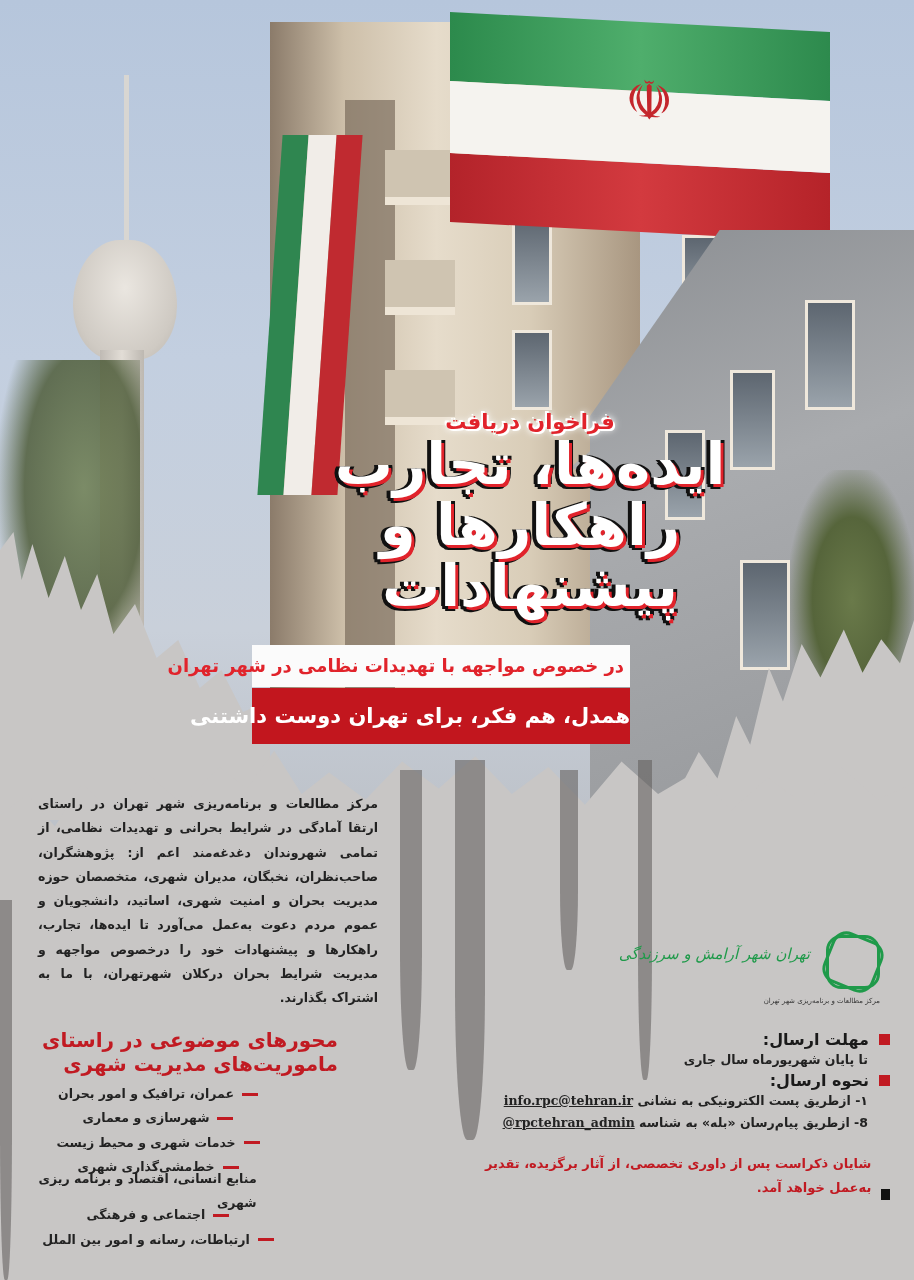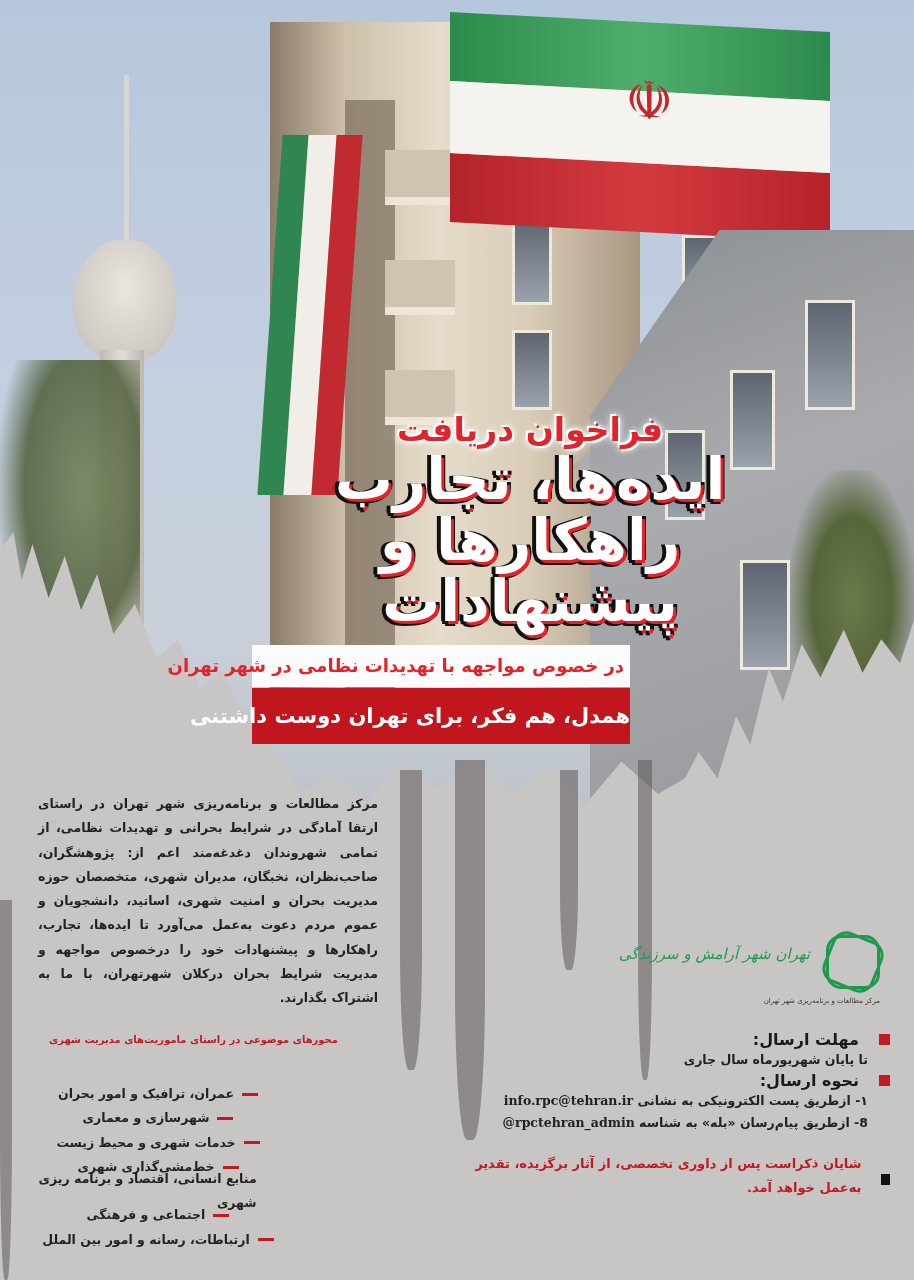--- a/index.html
+++ b/index.html
@@ -53,47 +53,47 @@
   .paper-left { position: absolute; left: 0; top: 520px; width: 270px; height: 300px; background: #c8c6c5;
                 clip-path: polygon(0 10%, 5% 4%, 8% 20%, 12% 8%, 18% 26%, 24% 12%, 30% 30%, 36% 18%,
                 42% 38%, 50% 28%, 58% 46%, 66% 40%, 74% 56%, 82% 50%, 90% 64%, 100% 60%, 100% 100%, 0 100%); }
   .paper-right { position: absolute; left: 680px; top: 620px; width: 234px; height: 240px; background: #c8c6c5;
                  clip-path: polygon(0 70%, 8% 55%, 16% 66%, 24% 40%, 30% 52%, 38% 20%, 44% 34%, 52% 10%,
                  60% 24%, 70% 4%, 78% 22%, 86% 8%, 94% 18%, 100% 0, 100% 100%, 0 100%); }
   .drip { position: absolute; background: #5d5a58; opacity: .55; border-radius: 0 0 40% 40%; }
 
   
   .headline { position: absolute; left: 250px; top: 410px; width: 560px; direction: rtl; text-align: center; }
-  .kicker { display: inline-block; font-size: 33px; font-weight: bold; color: #e1232b;
+  .kicker { display: inline-block; font-size: 21px; font-weight: bold; color: #e1232b;
             text-shadow: 0 0 6px #fff, 0 0 10px #fff, 2px 2px 0 #fff, -2px -2px 0 #fff; }
   .big { font-size: 58px; font-weight: bold; color: #fff; line-height: 1.05;
          text-shadow: 3px 3px 0 #e1232b, -3px 3px 0 #111, 0 5px 0 #111, 4px 0 0 #111, -4px 0 0 #111; }
   .sub-white { position: absolute; left: 252px; top: 645px; width: 378px; height: 42px; background: #fbfbfb;
                direction: rtl; text-align: right; padding-right: 6px;
                font-size: 18px; font-weight: bold; color: #e1232b; line-height: 42px; white-space: nowrap; }
   .sub-red { position: absolute; left: 252px; top: 688px; width: 378px; height: 56px; background: #c2161e;
              direction: rtl; text-align: center;
              font-size: 21px; font-weight: bold; color: #fff; line-height: 56px; white-space: nowrap; }
 
   
   .intro { position: absolute; left: 38px; top: 792px; width: 340px; direction: rtl; text-align: justify;
            font-size: 12.5px; font-weight: bold; color: #222; line-height: 24.3px; }
   .topics-title { position: absolute; left: 38px; top: 1028px; width: 300px; direction: rtl; text-align: right;
-                  font-size: 10px; font-weight: bold; color: #c11a22; line-height: 24px; }
+                  font-size: 20px; font-weight: bold; color: #c11a22; line-height: 24px; }
   .topics { position: absolute; left: 38px; top: 1082px; width: 240px; direction: rtl; list-style: none; }
   .topics li { font-size: 12.5px; font-weight: bold; color: #222; height: 24.3px; line-height: 24.3px;
                display: flex; align-items: center; justify-content: center; }
   .topics .dash { display: inline-block; width: 16px; height: 3px; background: #c11a22; margin-left: 8px; }
 
   .right-col { position: absolute; left: 470px; top: 1030px; width: 420px; direction: rtl; text-align: right; }
-  .sec-head { font-size: 16px; font-weight: bold; color: #1a1a1a; display: flex; align-items: center; gap: 10px; }
+  .sec-head { font-size: 16px; font-weight: bold; color: #1a1a1a; display: flex; align-items: center; }
   .sq { display: inline-block; width: 11px; height: 11px; background: #c11a22; margin-left: 10px; }
   .sq.black { background: #111; }
   .sec-line { font-size: 12.5px; font-weight: bold; color: #222; margin-right: 22px; line-height: 22px; }
-  .ltr { direction: ltr; unicode-bidi: embed; font-family: "DejaVu Serif", serif; font-weight: bold; }
+  .ltr { direction: ltr; unicode-bidi: embed; font-family: "DejaVu Serif", serif; font-weight: bold; text-decoration: underline; }
   .note { font-size: 13px; font-weight: bold; color: #c11a22; line-height: 24px; margin-right: 22px; }
 
   
   .logos { position: absolute; left: 700px; top: 935px; width: 180px; height: 60px; }
   .logo-emblem { position: absolute; right: 0; top: 0; width: 54px; height: 54px; border: 3px solid #1f9a4a;
                  border-radius: 28%; transform: rotate(22deg); }
   .logo-emblem2 { position: absolute; right: 0; top: 0; width: 54px; height: 54px; border: 3px solid #1f9a4a;
                   border-radius: 28%; }
   .logo-script { position: absolute; right: 70px; top: 10px; color: #1f9a4a; font-size: 15px; font-style: italic;
                  font-family: "DejaVu Serif", serif; direction: rtl; white-space: nowrap; }
@@ -212,19 +212,19 @@
     </div>
     <div class="sec-line">
       <span>۱- ازطریق پست الکترونیکی به نشانی</span>
       <span class="ltr">info.rpc@tehran.ir</span>
     </div>
     <div class="sec-line">
       <span>8- ازطریق پیام‌رسان «بله» به شناسه</span>
       <span class="ltr">@rpctehran_admin</span>
     </div>
 
-    <div class="sec-head" style="margin-top:18px;align-items:center">
+    <div class="sec-head" style="margin-top:18px;align-items:flex-end">
       <span class="sq black" style="margin-top:7px"></span>
       <span class="note" style="margin-right:0">شایان ذکراست پس از داوری تخصصی، از آثار برگزیده، تقدیر به‌عمل خواهد آمد.</span>
     </div>
   </div>
 
 </div>
 
 </body></html>

